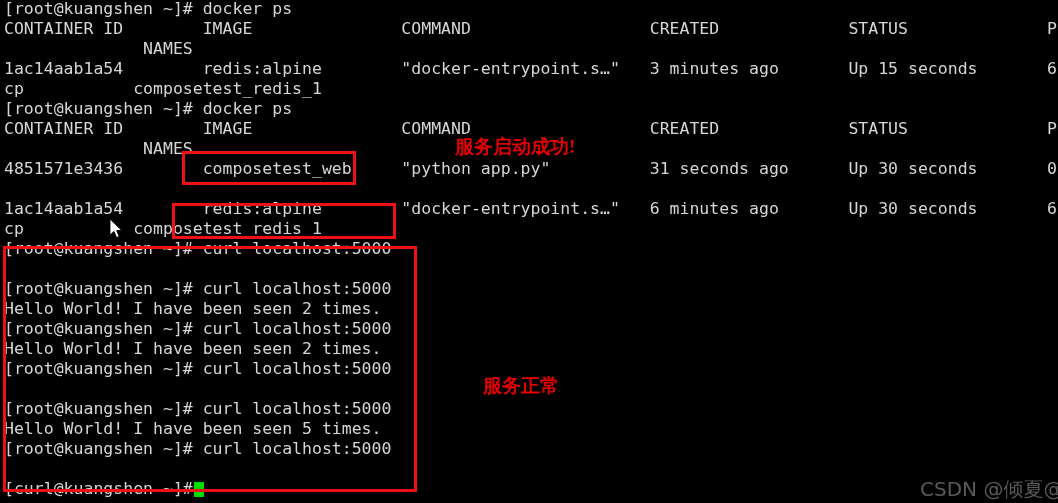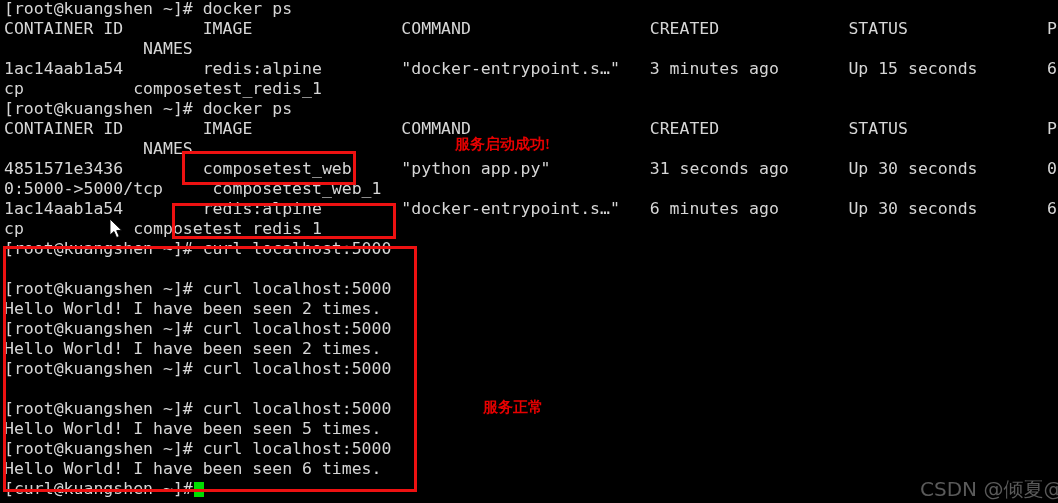--- a/index.html
+++ b/index.html
@@ -42,21 +42,21 @@
     border: 3px solid #ee1111;
     box-sizing: border-box;
     background: transparent;
     pointer-events: none;
   }
   
   .anno {
     position: absolute;
     color: #e60000;
     font-family: Liberation Serif, serif;
-    font-size: 15px;
+    font-size: 19px;
     font-weight: bold;
     white-space: nowrap;
     line-height: 1;
   }
   
   .cursor-block {
     position: absolute;
     width: 10px;
     height: 15px;
     background: #00dd00;
@@ -84,47 +84,45 @@
   <div id="terminal">
     <div class="tline" style="top:-1px">[root@kuangshen ~]# docker ps</div>
     <div class="tline" style="top:19px">CONTAINER ID        IMAGE               COMMAND                  CREATED             STATUS              PORTS</div>
     <div class="tline" style="top:39px">              NAMES</div>
     <div class="tline" style="top:59px">1ac14aab1a54        redis:alpine        "docker-entrypoint.s…"   3 minutes ago       Up 15 seconds       6379/t</div>
     <div class="tline" style="top:79px">cp           composetest_redis_1</div>
     <div class="tline" style="top:99px">[root@kuangshen ~]# docker ps</div>
     <div class="tline" style="top:119px">CONTAINER ID        IMAGE               COMMAND                  CREATED             STATUS              PORTS</div>
     <div class="tline" style="top:139px">              NAMES</div>
     <div class="tline" style="top:159px">4851571e3436        composetest_web     "python app.py"          31 seconds ago      Up 30 seconds       0.0.0.</div>
-    <div class="tline" style="top:179px">0:5000-&gt;5000/tcp     composetest_web_1</div>
     <div class="tline" style="top:199px">1ac14aab1a54        redis:alpine        "docker-entrypoint.s…"   6 minutes ago       Up 30 seconds       6379/t</div>
     <div class="tline" style="top:219px">cp           composetest_redis_1</div>
     <div class="tline" style="top:239px">[root@kuangshen ~]# curl localhost:5000</div>
     <div class="tline" style="top:279px">[root@kuangshen ~]# curl localhost:5000</div>
     <div class="tline" style="top:299px">Hello World! I have been seen 2 times.</div>
     <div class="tline" style="top:319px">[root@kuangshen ~]# curl localhost:5000</div>
     <div class="tline" style="top:339px">Hello World! I have been seen 2 times.</div>
     <div class="tline" style="top:359px">[root@kuangshen ~]# curl localhost:5000</div>
     <div class="tline" style="top:399px">[root@kuangshen ~]# curl localhost:5000</div>
     <div class="tline" style="top:419px">Hello World! I have been seen 5 times.</div>
     <div class="tline" style="top:439px">[root@kuangshen ~]# curl localhost:5000</div>
-    <div class="tline" style="top:459px">Hello World! I have been seen 6 times.</div>
     <div class="tline" style="top:479px">[curl@kuangshen ~]#</div>
   </div>
 
   <div class="cursor-block" style="left:194px; top:482px;"></div>
 
   <div class="redbox" style="left:182px; top:151px; width:174px; height:34px;"></div>
 
   <div class="redbox" style="left:172px; top:203px; width:224px; height:36px;"></div>
 
   <div class="redbox" style="left:3px; top:246px; width:414px; height:246px;"></div>
 
   <div class="anno" style="left:455px; top:137px;">服务启动成功!</div>
 
-  <div class="anno" style="left:483px; top:376px;margin-top:24px;">服务正常</div>
+  <div class="anno" style="left:483px; top:376px;">服务正常</div>
 
   <div class="mouse-pointer" style="left:110px; top:219px;">
     <svg width="14" height="21" viewBox="0 0 14 21" xmlns="http://www.w3.org/2000/svg">
       <polygon points="0,0 0,16 4,12.5 6.6,18.6 9.2,17.4 6.7,11.6 11.6,11.3" fill="#ffffff" stroke="#000000" stroke-width="0.9"></polygon>
     </svg>
   </div>
 
   <div class="watermark" style="left:920px; top:476px;">CSDN @倾夏@la</div>
 
 </div>

